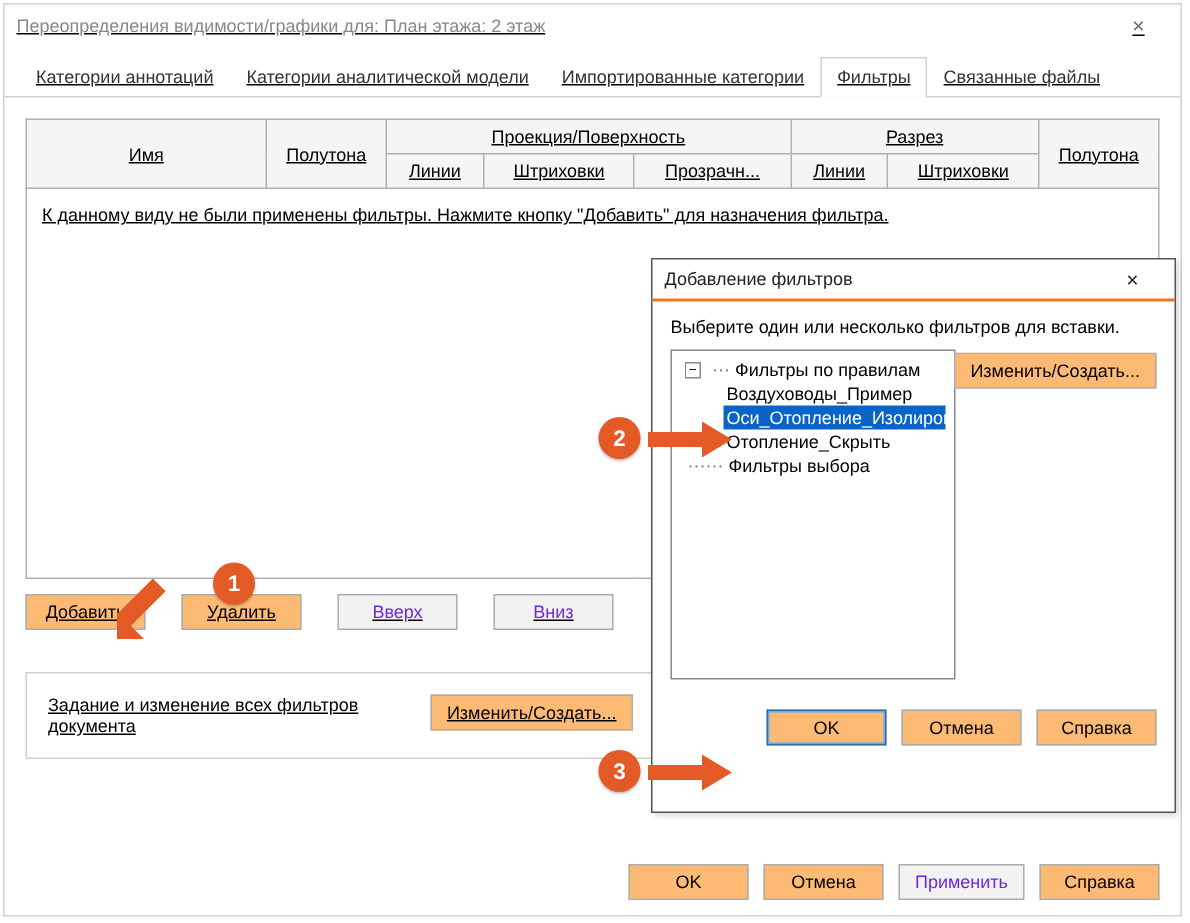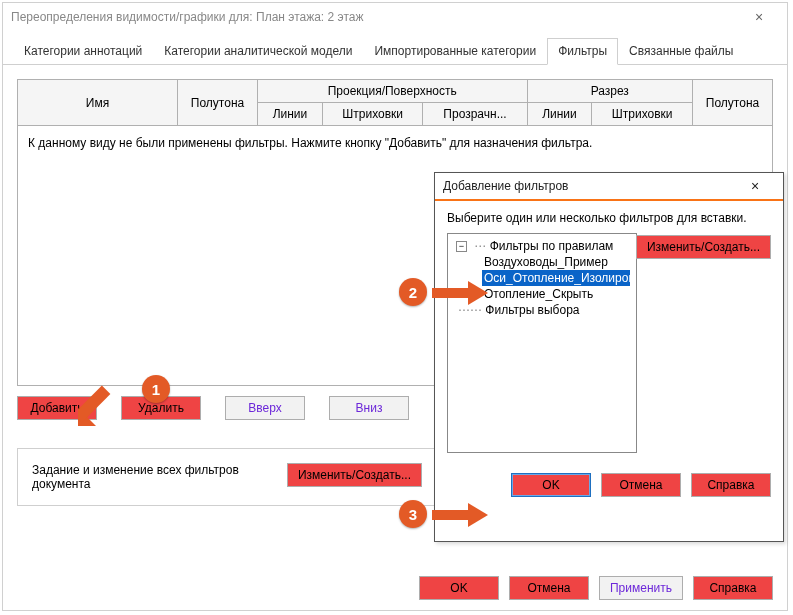--- a/index.html
+++ b/index.html
@@ -1,34 +1,34 @@
 <!DOCTYPE html>
 <html><head>
 <meta charset="utf-8">
 <style>
   * { box-sizing: border-box; font-family: "Segoe UI", Tahoma, sans-serif; font-size: 12px; }
   body { margin: 0; background: #fff; width: 793px; height: 615px; position: relative; overflow: hidden; }
 
   .window { position: absolute; border: 1px solid #d0d0d0; background: #fff; }
-  .main-window { left: 2px; top: 2px; width: 786px; height: 609px; }
+  .main-window { left: 2px; top: 2px; width: 786px; height: 609px; text-decoration: underline; }
   .titlebar { height: 28px; display: flex; align-items: center; padding: 0 8px; color: #888; }
   .titlebar .spacer { flex: 1; }
   .close-x { width: 40px; text-align: center; font-size: 14px; color: #666; cursor: pointer; }
 
   .tabs { display: flex; border-bottom: 1px solid #cfcfcf; padding: 6px 10px 0 10px; gap: 0; }
   .tab { padding: 5px 10px 6px 10px; border: 1px solid transparent; border-bottom: none; color: #333; cursor: pointer; position: relative; top: 1px; }
   .tab.active { border-color: #cfcfcf; background: #fff; border-bottom: 1px solid #fff; }
 
   .content { padding: 14px 14px 8px 14px; }
 
   table.grid { border-collapse: collapse; width: 100%; }
   table.grid th { border: 1px solid #b0b0b0; background: #f5f5f5; font-weight: normal; padding: 4px 6px; text-align: center; }
   table.grid td.msg { border: 1px solid #b0b0b0; padding: 10px; height: 260px; vertical-align: top; }
 
-  .btn { display: inline-flex; align-items: center; justify-content: center; min-width: 80px; height: 24px; border: 1px solid #adadad; background: #ef4444; padding: 0 10px; cursor: pointer; text-align: center; }
+  .btn { display: inline-flex; align-items: center; justify-content: center; min-width: 80px; height: 24px; border: 1px solid #adadad; background: #fdba74; padding: 0 10px; cursor: pointer; text-align: center; }
   .btn.disabled { color: #6d28d9; background: #f2f2f2; cursor: default; }
 
   .row-btns { display: flex; gap: 24px; margin-top: 10px; }
 
   .inset-group { border: 1px solid #cfcfcf; padding: 14px; margin-top: 28px; display: flex; align-items: flex-start; gap: 20px; width: 420px; }
   .inset-group .text { flex: 1; }
 
   .footer { position: absolute; bottom: 10px; right: 14px; display: flex; gap: 10px; }
 
   

